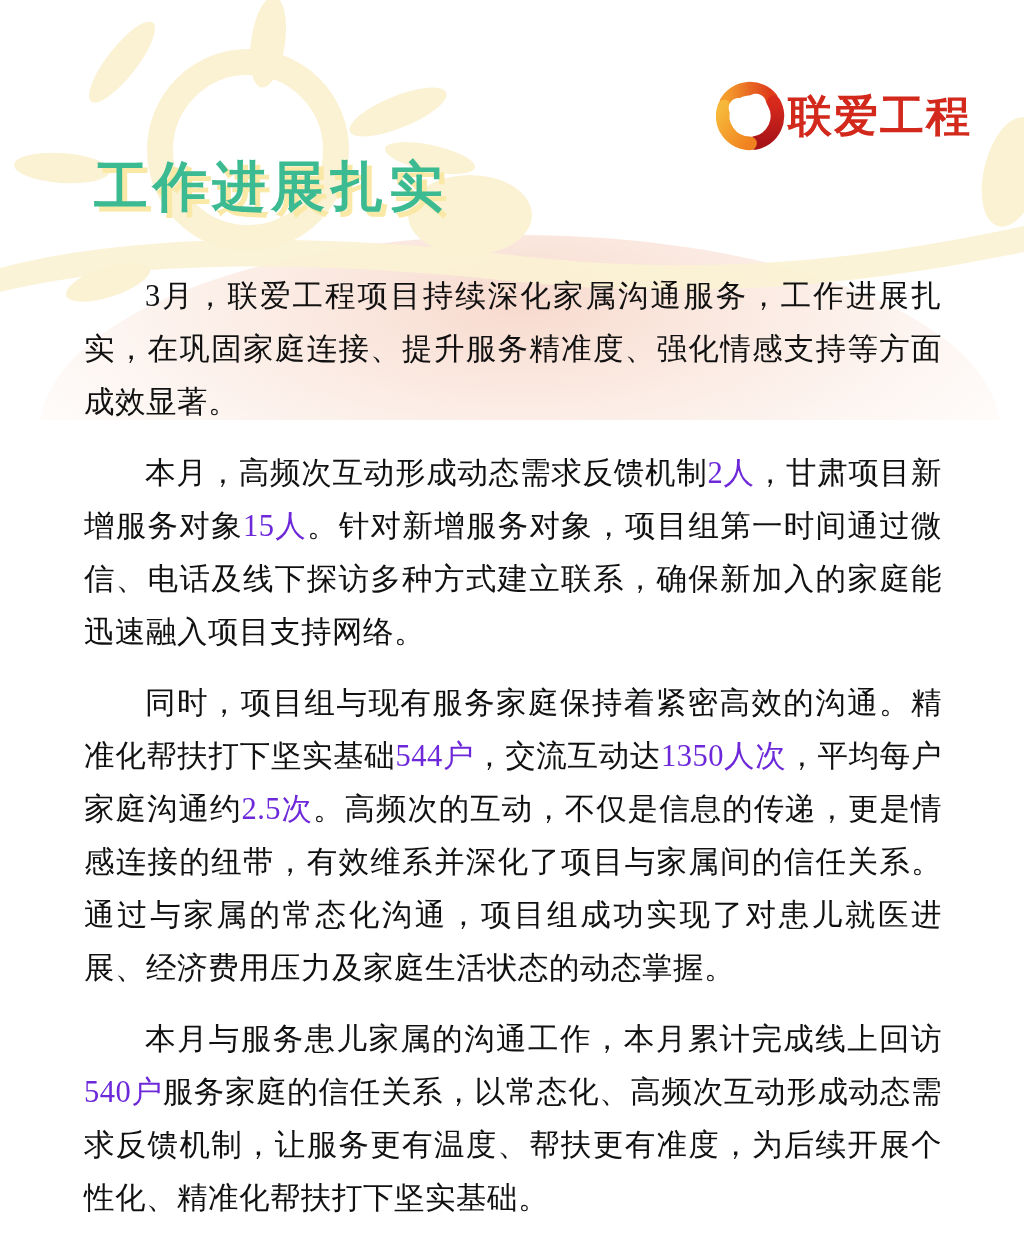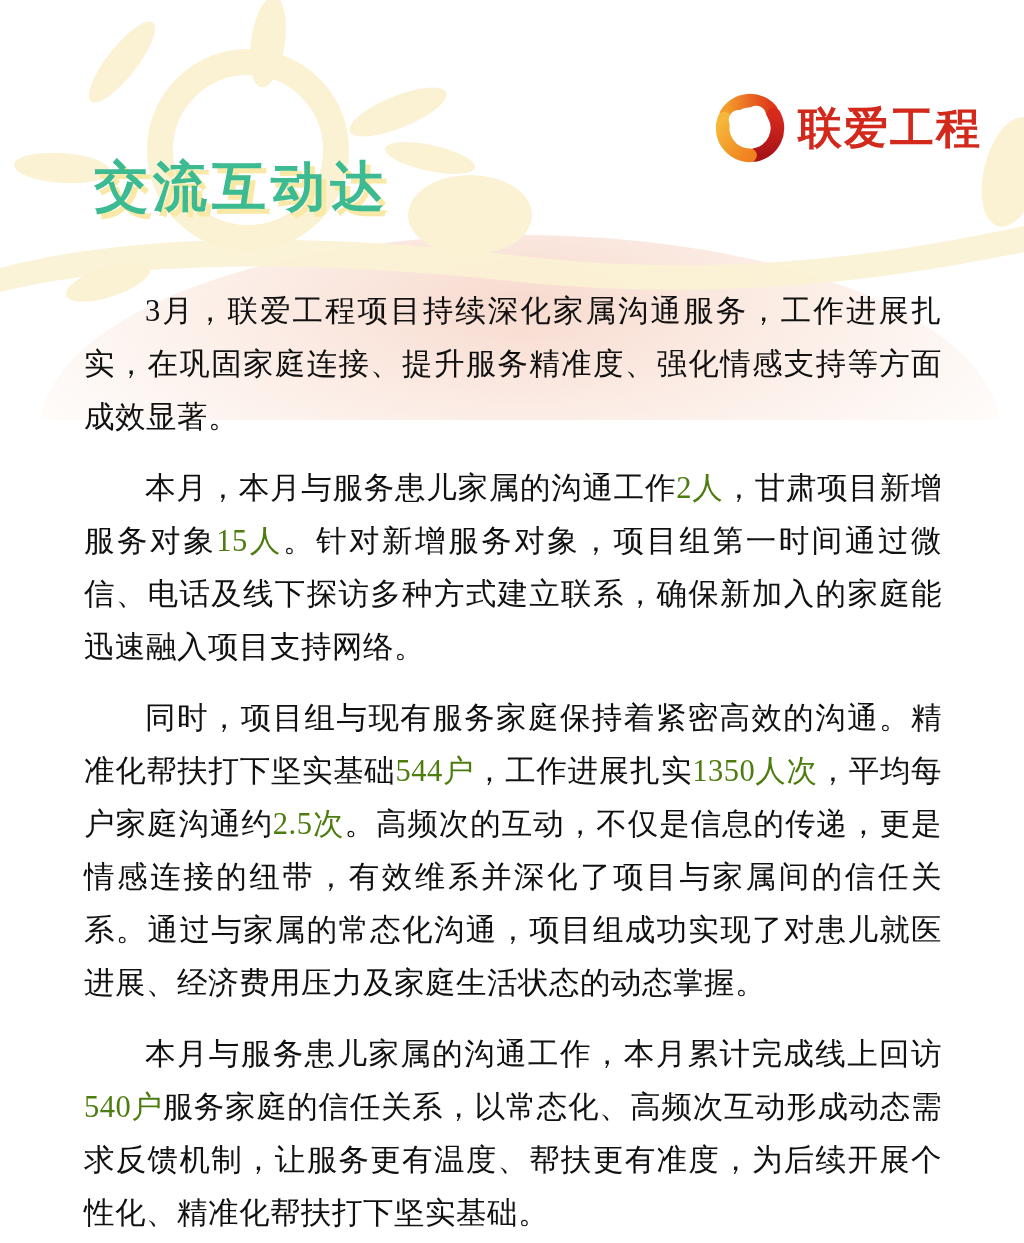--- a/index.html
+++ b/index.html
@@ -10,22 +10,22 @@
     overflow:hidden;
     position:relative;
   }
   .page{position:absolute;inset:0;}
 
   
   .decor{position:absolute;left:0;top:0;pointer-events:none;}
 
   
   .logo{
-    position:absolute;left:712px;top:90px;
-    display:flex;align-items:center;gap:10px;
+    position:absolute;left:712px;top:78px;
+    display:flex;align-items:center;gap:0;
   }
   .logo-icon{width:76px;height:76px;flex:0 0 auto;}
   .brand{
     font-family:"Liberation Sans","DejaVu Sans",sans-serif;
     font-weight:800;
     font-size:44px;
     color:#D3281C;
     letter-spacing:2px;
     line-height:1;
   }
@@ -37,33 +37,33 @@
     font-weight:800;
     font-size:54px;
     letter-spacing:5px;
     color:#3CBA91;
     text-shadow:5px 5px 0 #FAE8A6;
     line-height:1.15;
   }
 
   
   .body-wrap{
-    position:absolute;left:84px;top:285px;width:858px;
+    position:absolute;left:84px;top:270px;width:858px;
   }
   .para{
     margin:0 0 18px 0;
     font-size:30.5px;
     line-height:53px;
     color:#111111;
     text-align:justify;
     text-indent:2em;
     letter-spacing:0.5px;
   }
   .para:last-child{margin-bottom:0;}
-  .hl{color:#4d7c0f;font-family:Liberation Serif, serif;}
+  .hl{color:#6d28d9;font-family:Liberation Serif, serif;}
 </style>
 </head>
 <body>
 
 <div class="page">
 
   <svg class="decor" width="1024" height="420" viewBox="0 0 1024 420" aria-hidden="true">
     <defs>
       <radialGradient id="pinkg" cx="50%" cy="18%" r="80%">
         <stop offset="0%" stop-color="#F6D3C5" stop-opacity="0.85"></stop>
@@ -112,22 +112,22 @@
         <path d="M81.2 32 A36 36 0 0 1 56.3 85.5" stroke="url(#lg2)"></path>
         <path d="M50 86 A36 36 0 0 1 16.2 37.7" stroke="url(#lg3)"></path>
       </g>
       <path transform="rotate(-14 50 50)" fill="#FFFFFF" d="M50 70 C 33 55, 25 46, 25 36.5 C 25 28.5, 31 23, 38.5 23
                C 43.5 23, 48 26, 50 30.5 C 52 26, 56.5 23, 61.5 23
                C 69 23, 75 28.5, 75 36.5 C 75 46, 67 55, 50 70 Z"></path>
     </svg>
     <span class="brand">联爱工程</span>
   </div>
 
-  <h1 class="title">交流互动达</h1>
+  <h1 class="title">工作进展扎实</h1>
 
   <div class="body-wrap">
       <p class="para"><span>3月，联爱工程项目持续深化家属沟通服务，工作进展扎实，在巩固家庭连接、提升服务精准度、强化情感支持等方面成效显著。</span></p>
-      <p class="para"><span>本月，本月与服务患儿家属的沟通工作</span><span class="hl">2人</span><span>，甘肃项目新增服务对象</span><span class="hl">15人</span><span>。针对新增服务对象，项目组第一时间通过微信、电话及线下探访多种方式建立联系，确保新加入的家庭能迅速融入项目支持网络。</span></p>
-      <p class="para"><span>同时，项目组与现有服务家庭保持着紧密高效的沟通。精准化帮扶打下坚实基础</span><span class="hl">544户</span><span>，工作进展扎实</span><span class="hl">1350人次</span><span>，平均每户家庭沟通约</span><span class="hl">2.5次</span><span>。高频次的互动，不仅是信息的传递，更是情感连接的纽带，有效维系并深化了项目与家属间的信任关系。通过与家属的常态化沟通，项目组成功实现了对患儿就医进展、经济费用压力及家庭生活状态的动态掌握。</span></p>
+      <p class="para"><span>本月，高频次互动形成动态需求反馈机制</span><span class="hl">2人</span><span>，甘肃项目新增服务对象</span><span class="hl">15人</span><span>。针对新增服务对象，项目组第一时间通过微信、电话及线下探访多种方式建立联系，确保新加入的家庭能迅速融入项目支持网络。</span></p>
+      <p class="para"><span>同时，项目组与现有服务家庭保持着紧密高效的沟通。精准化帮扶打下坚实基础</span><span class="hl">544户</span><span>，交流互动达</span><span class="hl">1350人次</span><span>，平均每户家庭沟通约</span><span class="hl">2.5次</span><span>。高频次的互动，不仅是信息的传递，更是情感连接的纽带，有效维系并深化了项目与家属间的信任关系。通过与家属的常态化沟通，项目组成功实现了对患儿就医进展、经济费用压力及家庭生活状态的动态掌握。</span></p>
       <p class="para"><span>本月与服务患儿家属的沟通工作，本月累计完成线上回访</span><span class="hl">540户</span><span>服务家庭的信任关系，以常态化、高频次互动形成动态需求反馈机制，让服务更有温度、帮扶更有准度，为后续开展个性化、精准化帮扶打下坚实基础。</span></p>
     </div>
 
 </div>
 
 </body></html>

